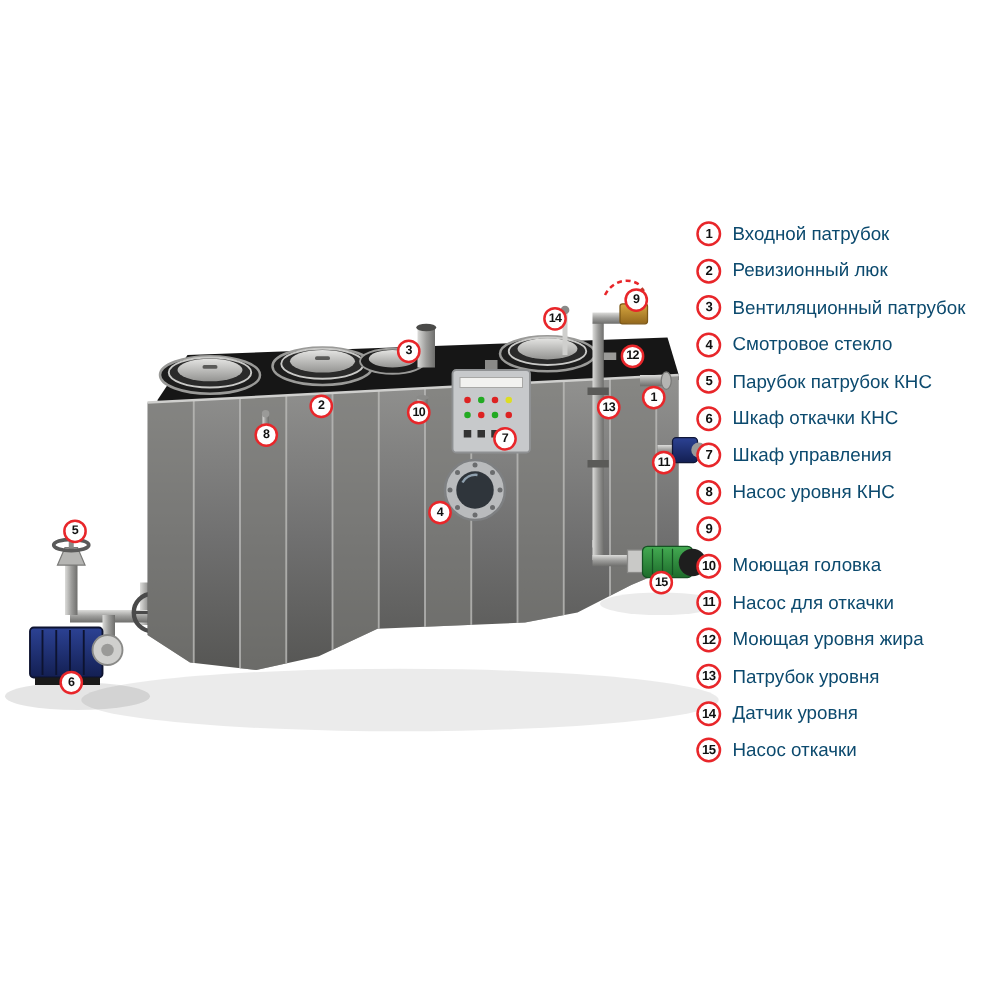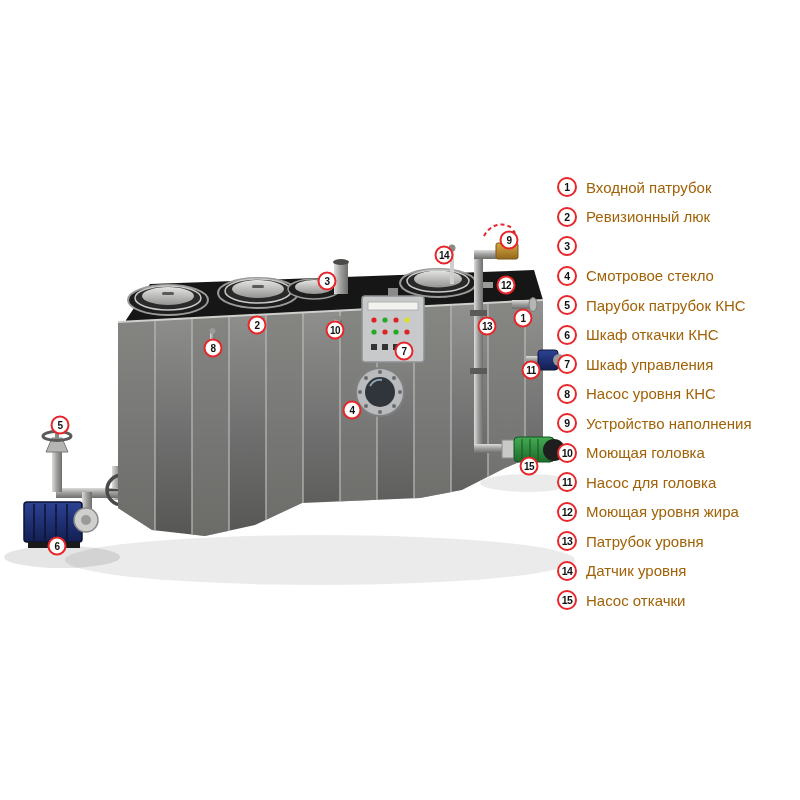--- a/index.html
+++ b/index.html
@@ -11,21 +11,21 @@
           background:#ffffff;border:2px solid #e8262a;box-sizing:border-box;
           color:#111;font-weight:bold;font-size:10px;letter-spacing:-0.5px;
           display:flex;align-items:center;justify-content:center;
           transform:translate(-50%,-50%);z-index:6;}
   .legend{position:absolute;left:557px;top:177px;display:flex;flex-direction:column;gap:9.5px;z-index:7;}
   .legend-item{display:flex;align-items:center;gap:9px;height:20px;}
   .legend-num{flex:0 0 auto;width:20px;height:20px;border-radius:50%;
           background:#ffffff;border:2px solid #e8262a;box-sizing:border-box;
           color:#111;font-weight:bold;font-size:10.5px;letter-spacing:-0.5px;
           display:flex;align-items:center;justify-content:center;}
-  .legend-label{font-size:15px;color:#a16207;white-space:nowrap;}
+  .legend-label{font-size:15px;color:#0c4a6e;white-space:nowrap;}
 </style>
 </head>
 <body>
 
 <div class="canvas">
 
   <svg class="illustration" width="800" height="800" viewBox="0 0 800 800">
     <defs>
       <linearGradient id="gFace" x1="0" y1="0" x2="0" y2="1">
         <stop offset="0" stop-color="#929290"></stop>
@@ -278,20 +278,21 @@
       <span class="legend-label lbl">Входной патрубок</span>
     </div>
 
     <div class="legend-item">
       <span class="legend-num num">2</span>
       <span class="legend-label lbl">Ревизионный люк</span>
     </div>
 
     <div class="legend-item">
       <span class="legend-num num">3</span>
+      <span class="legend-label lbl">Вентиляционный патрубок</span>
     </div>
 
     <div class="legend-item">
       <span class="legend-num num">4</span>
       <span class="legend-label lbl">Смотровое стекло</span>
     </div>
 
     <div class="legend-item">
       <span class="legend-num num">5</span>
       <span class="legend-label lbl">Парубок патрубок КНС</span>
@@ -307,31 +308,30 @@
       <span class="legend-label lbl">Шкаф управления</span>
     </div>
 
     <div class="legend-item">
       <span class="legend-num num">8</span>
       <span class="legend-label lbl">Насос уровня КНС</span>
     </div>
 
     <div class="legend-item">
       <span class="legend-num num">9</span>
-      <span class="legend-label lbl">Устройство наполнения</span>
     </div>
 
     <div class="legend-item">
       <span class="legend-num num">10</span>
       <span class="legend-label lbl">Моющая головка</span>
     </div>
 
     <div class="legend-item">
       <span class="legend-num num">11</span>
-      <span class="legend-label lbl">Насос для головка</span>
+      <span class="legend-label lbl">Насос для откачки</span>
     </div>
 
     <div class="legend-item">
       <span class="legend-num num">12</span>
       <span class="legend-label lbl">Моющая уровня жира</span>
     </div>
 
     <div class="legend-item">
       <span class="legend-num num">13</span>
       <span class="legend-label lbl">Патрубок уровня</span>

